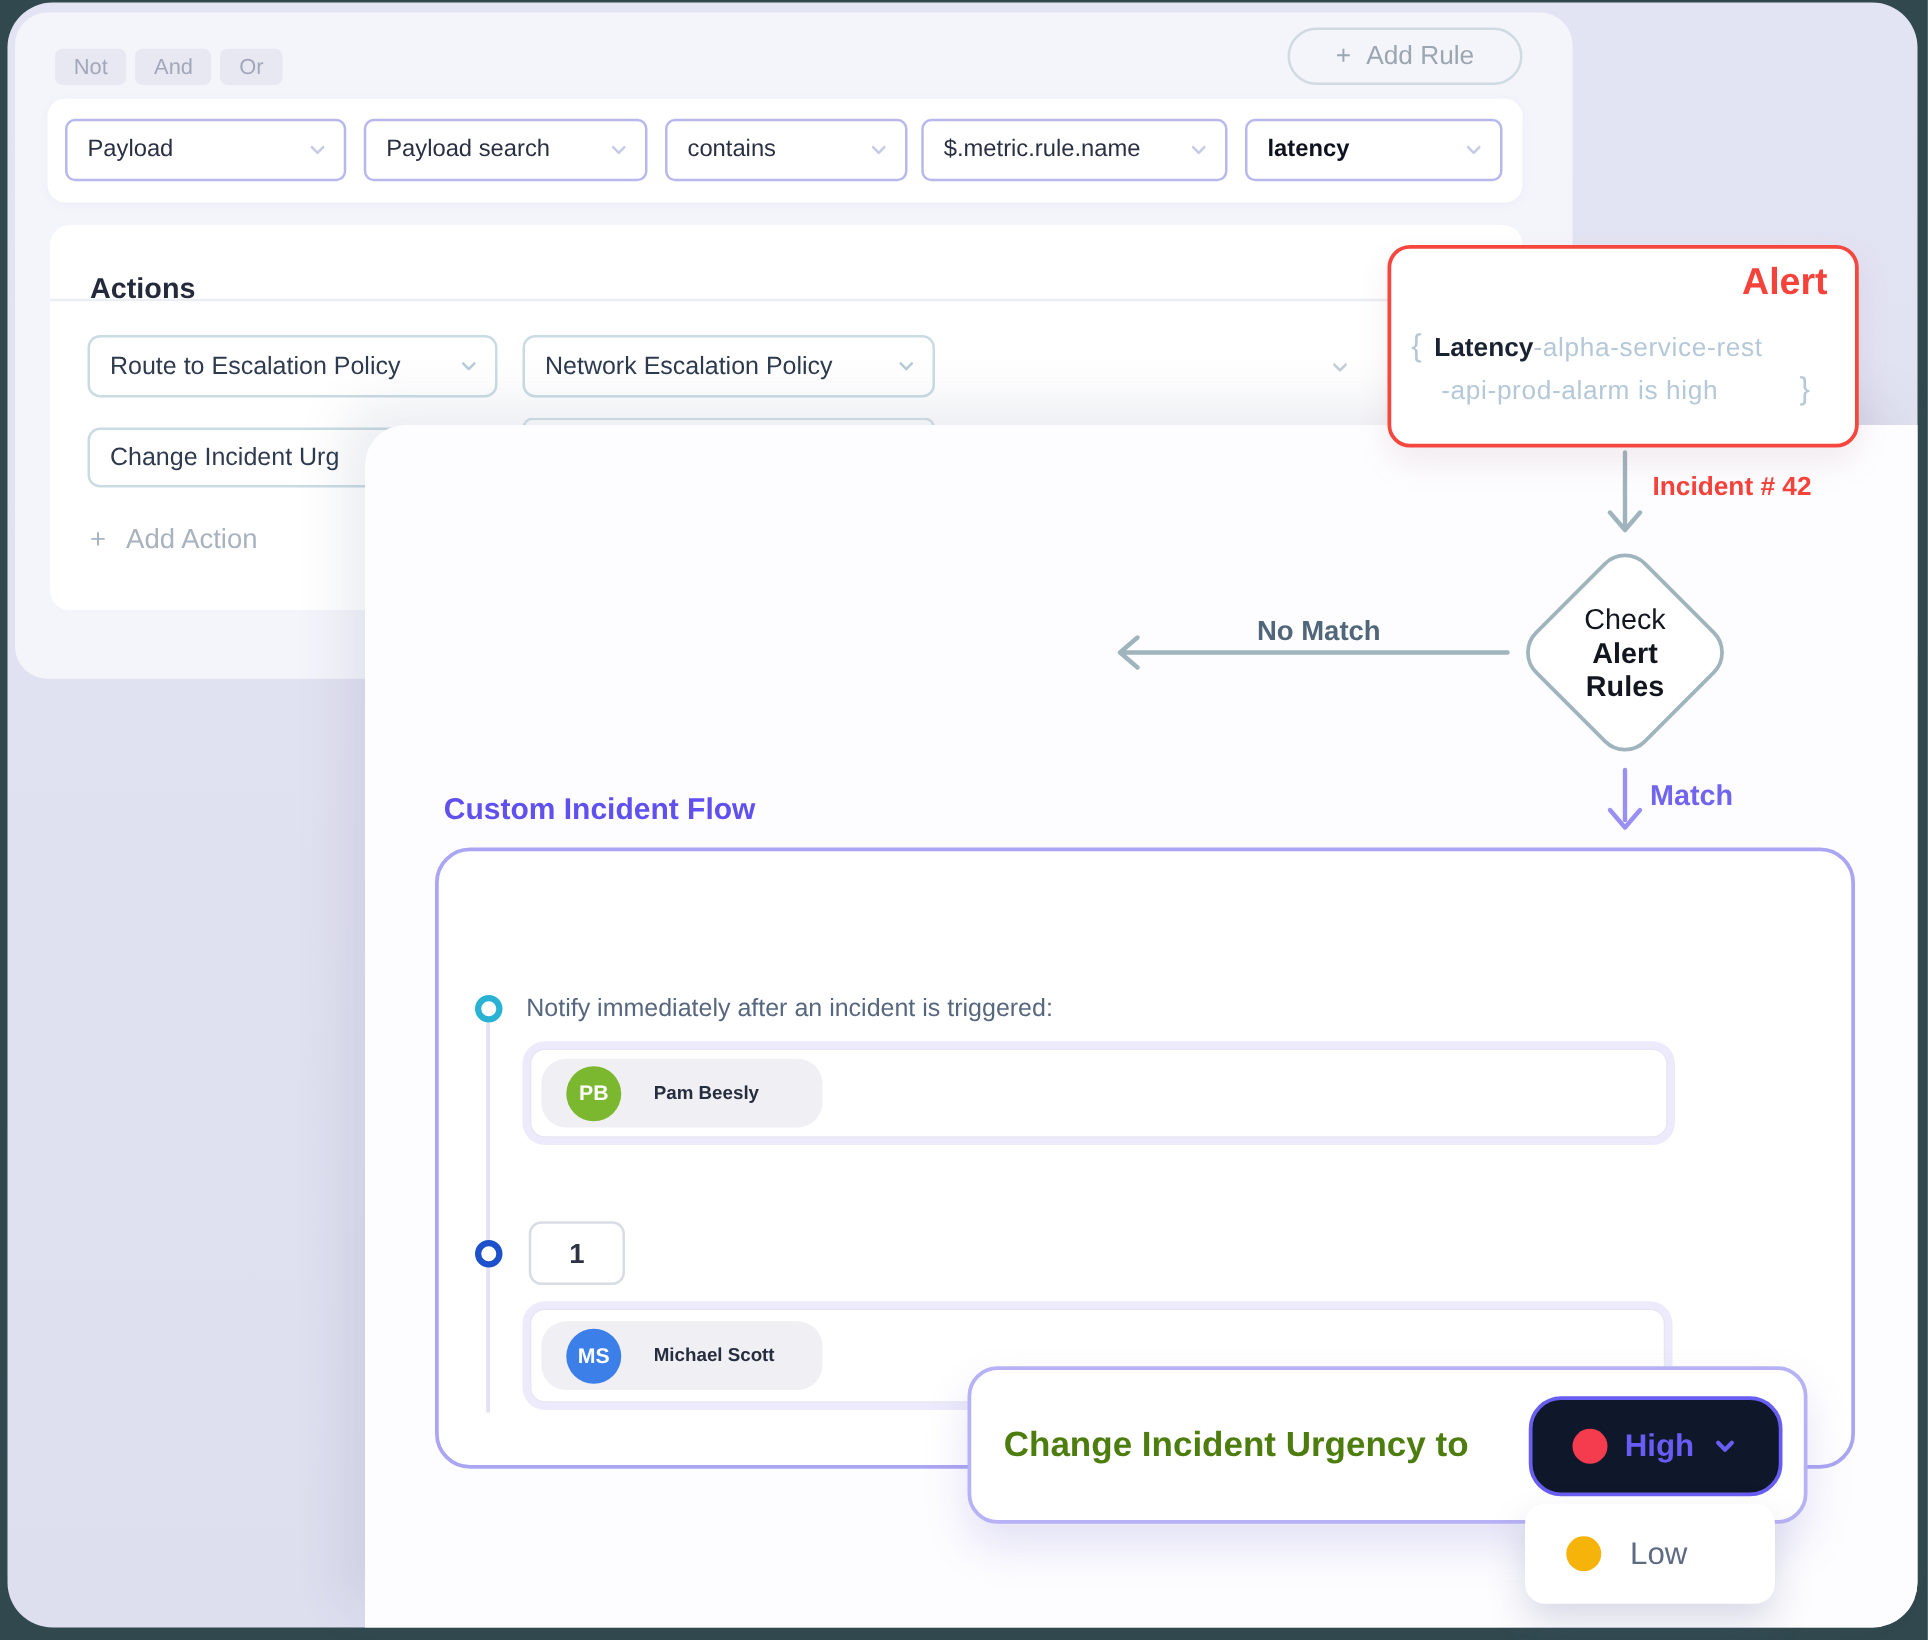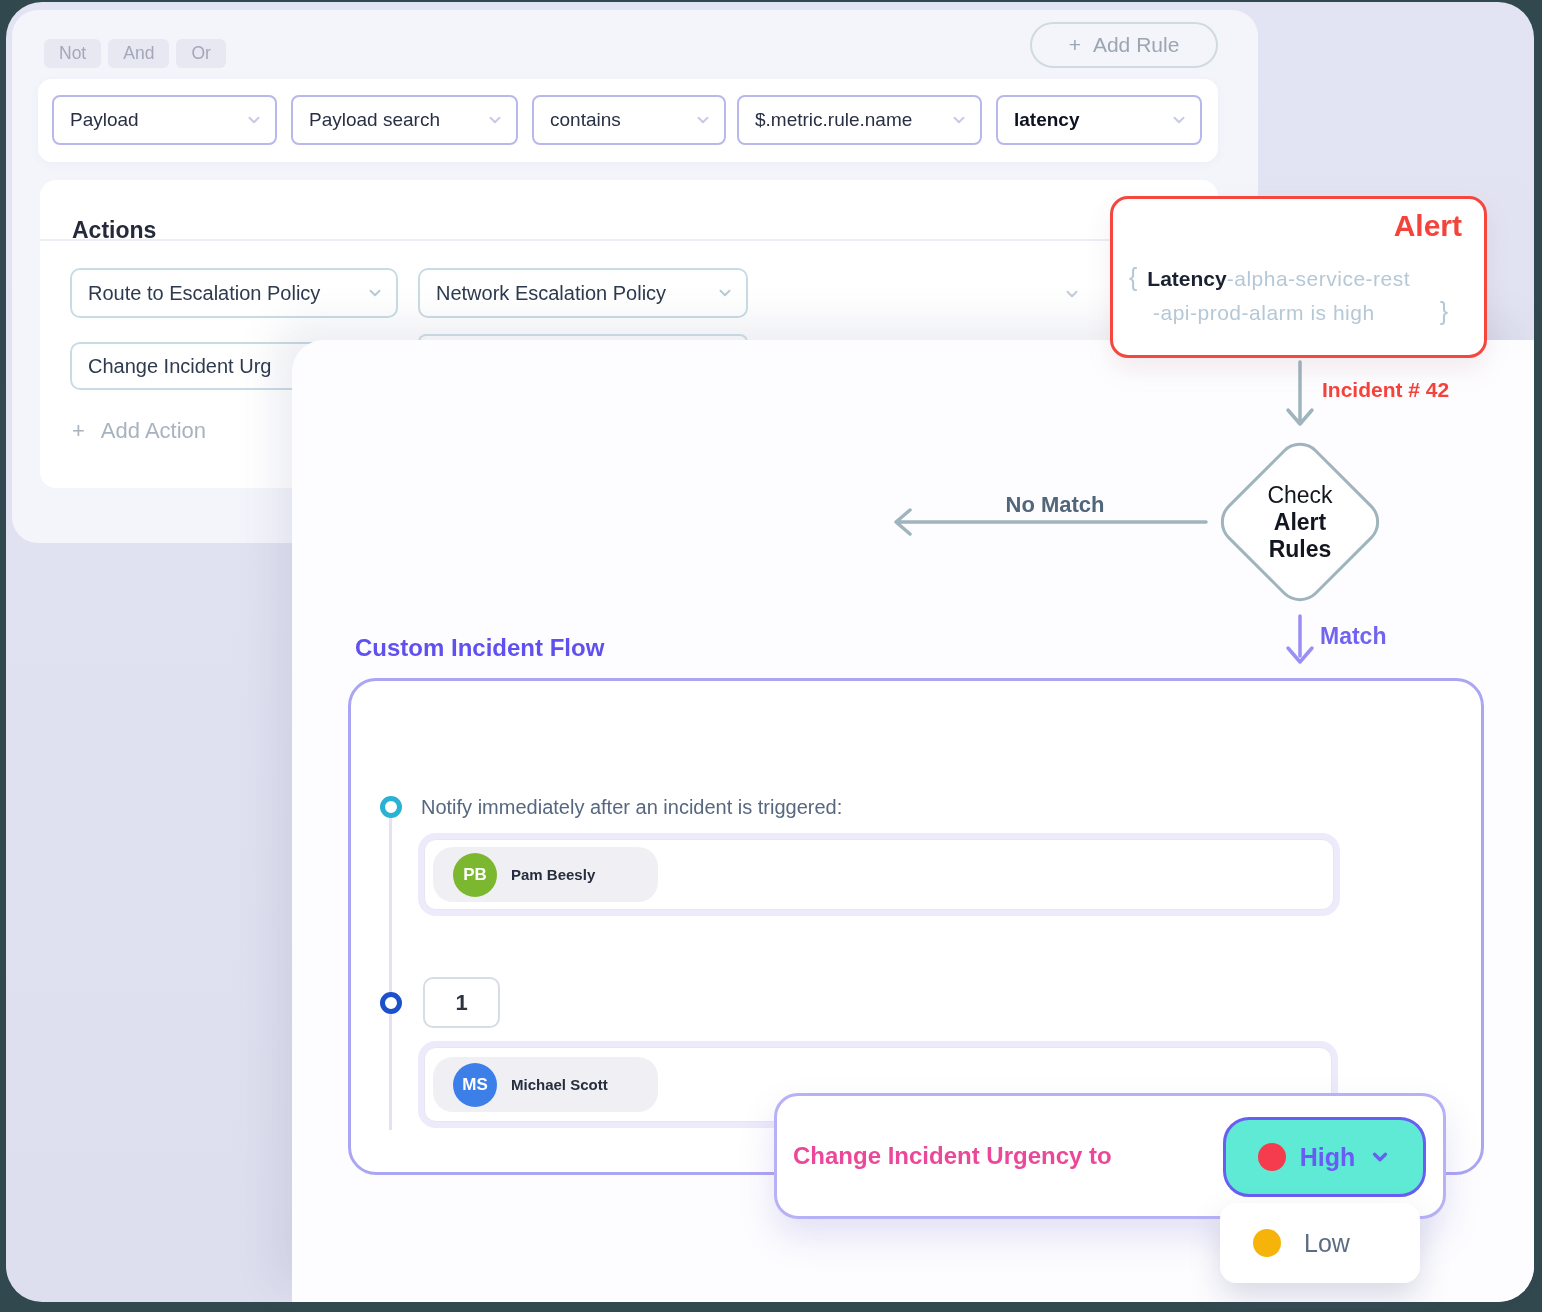--- a/index.html
+++ b/index.html
@@ -90,33 +90,33 @@
   .step2-text{left:519px;top:991px;}
   .one-box{left:423px;top:977px;width:77px;height:51px;border:2px solid #d8dce4;border-radius:10px;
        background:#fff;display:flex;align-items:center;justify-content:center;font-size:22px;
        font-weight:700;color:#2e3340;box-sizing:border-box;}
   .field-outer{background:#eceafb;border-radius:18px;box-sizing:border-box;padding:6px;}
   .field1{left:418px;top:833px;width:922px;height:83px;}
   .field2{left:418px;top:1041px;width:920px;height:87px;}
   .field-inner{width:100%;height:100%;background:#fff;border:1px solid #e6e6f2;border-radius:12px;
        box-sizing:border-box;display:flex;align-items:center;padding-left:8px;}
   .chip{width:225px;height:55px;background:#f0f0f4;border-radius:20px;display:flex;align-items:center;
-       padding-left:20px;gap:14px;box-sizing:border-box;}
+       padding-left:20px;gap:26px;box-sizing:border-box;}
   .avatar{width:44px;height:44px;border-radius:50%;color:#fff;font-weight:700;font-size:17px;
        display:flex;align-items:center;justify-content:center;flex:none;}
   .avatar-green{background:#7cb82f;} .avatar-blue{background:#3d7fe8;}
   .chip-name{font-size:15px;font-weight:700;color:#262d3e;}
 
   
   .urgency-card{left:774px;top:1093px;width:672px;height:126px;background:#fff;border:3px solid #b7b2f6;
        border-radius:24px;box-sizing:border-box;display:flex;align-items:center;
        box-shadow:0 18px 35px rgba(109,102,199,.18);}
-  .urgency-label{margin-left:16px;font-size:24px;font-weight:700;color:#ec4899;}
+  .urgency-label{margin-left:26px;font-size:28px;font-weight:700;color:#4d7c0f;}
   .high-dd{position:absolute;left:446px;top:21px;width:203px;height:80px;border:3px solid #695ef2;
-       border-radius:26px;background:#5eead4;display:flex;align-items:center;justify-content:center;
+       border-radius:26px;background:#0f172a;display:flex;align-items:center;justify-content:center;
        gap:14px;box-sizing:border-box;}
   .dot{width:28px;height:28px;border-radius:50%;flex:none;}
   .dot-red{background:#f53b4e;} .dot-yellow{background:#f6b40a;}
   .high-label{font-size:25px;font-weight:700;color:#695cf5;}
   .high-dd .chev{color:#695ef2;}
   .low-menu{left:1220px;top:1203px;width:200px;height:80px;background:#fff;border-radius:16px;
        box-shadow:0 14px 30px rgba(90,90,140,.22);display:flex;align-items:center;padding-left:33px;
        gap:23px;box-sizing:border-box;}
   .low-label{font-size:25px;color:#5d6c83;}
 

